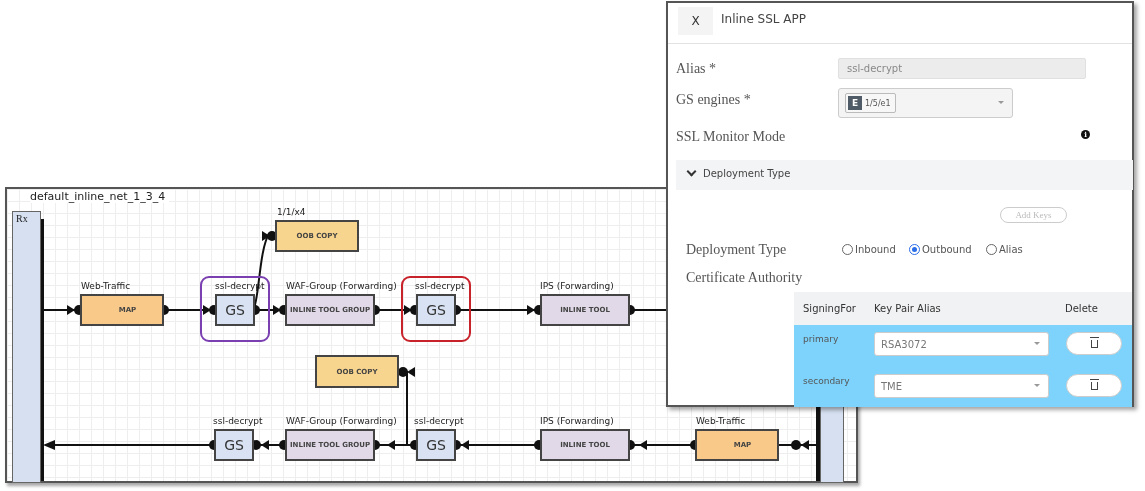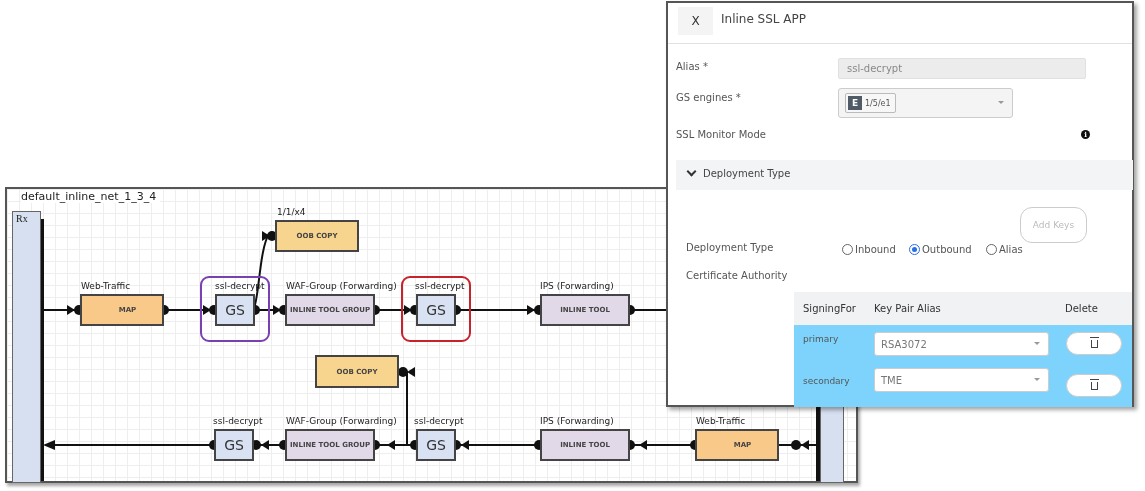--- a/index.html
+++ b/index.html
@@ -7,42 +7,42 @@
          font-family:"DejaVu Sans", sans-serif; color:#333; }
 
   
   #diagram { position:absolute; left:5px; top:187px; width:849px; height:292px;
              border:2px solid #555; background:#fff;
              box-shadow: 2px 3px 3px rgba(0,0,0,0.35);
              background-image:
                linear-gradient(#eeeeee 1px, transparent 1px),
                linear-gradient(90deg, #eeeeee 1px, transparent 1px);
              background-size:12px 12px; }
-  .net-title { position:absolute; left:14px; top:1px; font-size:11px; color:#222; background:#fff; padding-right:4px; }
+  .net-title { position:absolute; left:23px; top:1px; font-size:11px; color:#222; background:#fff; padding-right:4px; }
   .port-bar { position:absolute; background:#d6e0f0; border:1px solid #666; }
   .port-bar-shadow { position:absolute; background:#111; }
   .port-label { position:absolute; font-size:10px; color:#222; }
   .node { position:absolute; border:2px solid #444; display:flex; align-items:center; justify-content:center;
           font-size:7px; font-weight:bold; color:#444; box-sizing:border-box; }
   .node.map { background:#f9c98a;padding-left:11px; }
   .node.oob { background:#f8d58e; }
   .node.tool { background:#e1d9e8; }
   .node.gs { background:#d8e2f2; font-size:14px; font-weight:normal; color:#333; }
   .node-label { position:absolute; font-size:9px; color:#222; white-space:nowrap; }
   .hl { position:absolute; border-radius:9px; box-sizing:border-box; }
   #links { position:absolute; left:0; top:0; }
 
   
   #modal { position:absolute; left:666px; top:1px; width:468px; height:406px;
            background:#fff; border:2px solid #555; box-shadow:3px 3px 4px rgba(0,0,0,0.35); box-sizing:border-box; }
   .modal-header { height:40px; border-bottom:1px solid #e2e2e2; position:relative; }
   .close-btn { position:absolute; left:10px; top:4px; width:35px; height:28px; background:#f4f4f4;
                font-size:12px; color:#333; display:flex; align-items:center; justify-content:center; }
   .modal-title { position:absolute; left:53px; top:9px; font-size:12px; color:#444; }
-  .f-label { position:absolute; font-size:10px; color:#555; }
+  .f-label { position:absolute; font-size:14px; color:#555;font-family:Liberation Serif, serif; }
   .input-ro { position:absolute; background:#ececec; border:1px solid #e0e0e0; border-radius:2px;
               font-size:10px; color:#888; padding-left:8px; box-sizing:border-box; display:flex; align-items:center; }
   .select { position:absolute; background:#fff; border:1px solid #ccc; border-radius:3px; font-size:10px; color:#777;
             padding-left:6px; box-sizing:border-box; display:flex; align-items:center; }
   .select .caret { position:absolute; right:8px; top:50%; margin-top:-2px; width:0; height:0;
                    border-left:3px solid transparent; border-right:3px solid transparent; border-top:3px solid #999; }
   .chip { display:inline-flex; align-items:center; border:1px solid #bbb; border-radius:2px; height:18px; padding-right:4px; background:#f7f7f7; }
   .chip-e { width:14px; height:14px; background:#4f5b66; color:#fff; font-size:9px; font-weight:bold; display:flex; align-items:center; justify-content:center; margin:0 3px 0 2px; }
   .chip-text { font-size:8px; color:#555; }
   .info-icon { position:absolute; width:9px; height:9px; border-radius:50%; background:#111; color:#fff;
@@ -187,21 +187,21 @@
 
   <div class="f-label" style="left:8px;top:126px;">SSL Monitor Mode</div>
   <div class="info-icon" style="left:413px;top:127px;">i</div>
 
   <div class="section-bar" style="top:157px;">
     <div class="section-title">
       <span class="chev"></span><span>Deployment Type</span>
     </div>
   </div>
 
-  <div class="pill-btn" style="left:352px;top:204px;width:67px;height:36px;">Add Keys</div>
+  <div class="pill-btn" style="left:332px;top:204px;width:67px;height:16px;font-family:Liberation Serif, serif;">Add Keys</div>
 
   <div class="f-label" style="left:18px;top:239px;">Deployment Type</div>
   <div class="radio" style="left:174px;top:241px;">
     <span class="dot"></span>
       <span>Inbound</span>
   </div>
   <div class="radio" style="left:241px;top:241px;">
     <span class="dot on"></span>
       <span>Outbound</span>
   </div>
@@ -225,21 +225,21 @@
         <span>RSA3072</span>
         <span class="caret"></span>
       </div>
       <div class="del-btn" style="left:272px;top:40px;">
         <span class="trash"></span>
       </div>
     </div>
 
     <div>
       <span class="td" style="left:9px;top:84px;">secondary</span>
-      <div class="select" style="left:80px;top:76px;width:175px;height:24px;">
+      <div class="select" style="left:80px;top:82px;width:175px;height:24px;">
         <span>TME</span>
         <span class="caret"></span>
       </div>
       <div class="del-btn" style="left:272px;top:82px;">
         <span class="trash"></span>
       </div>
     </div>
   </div>
 </div>
 

